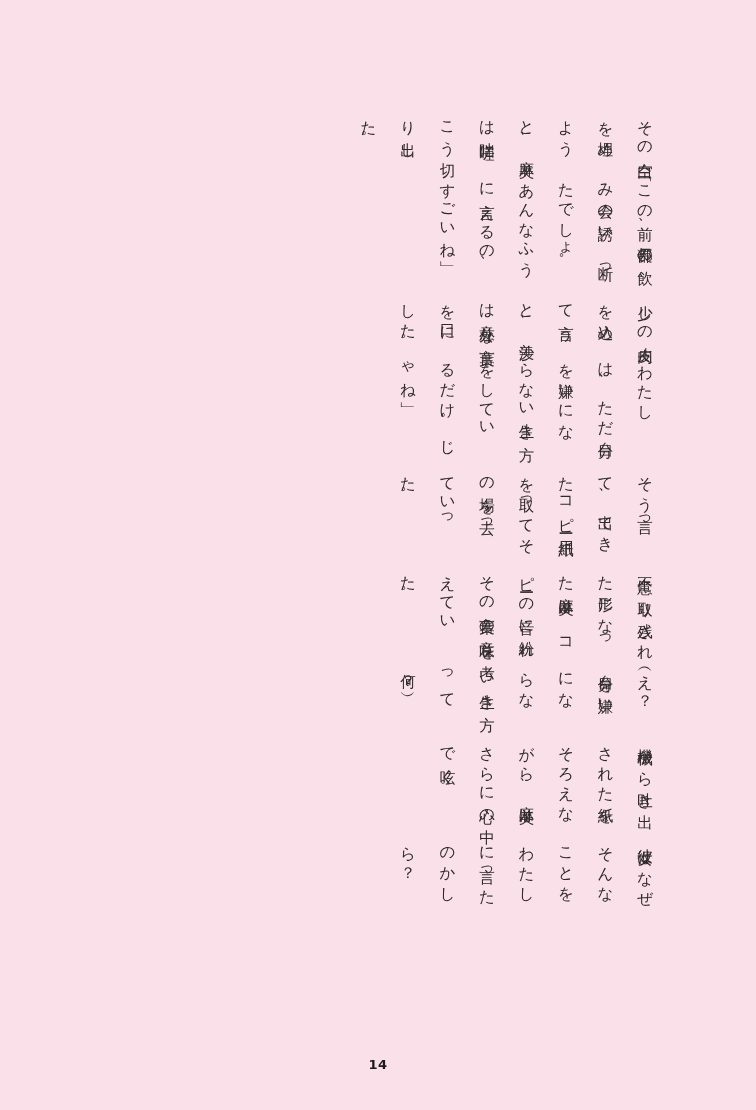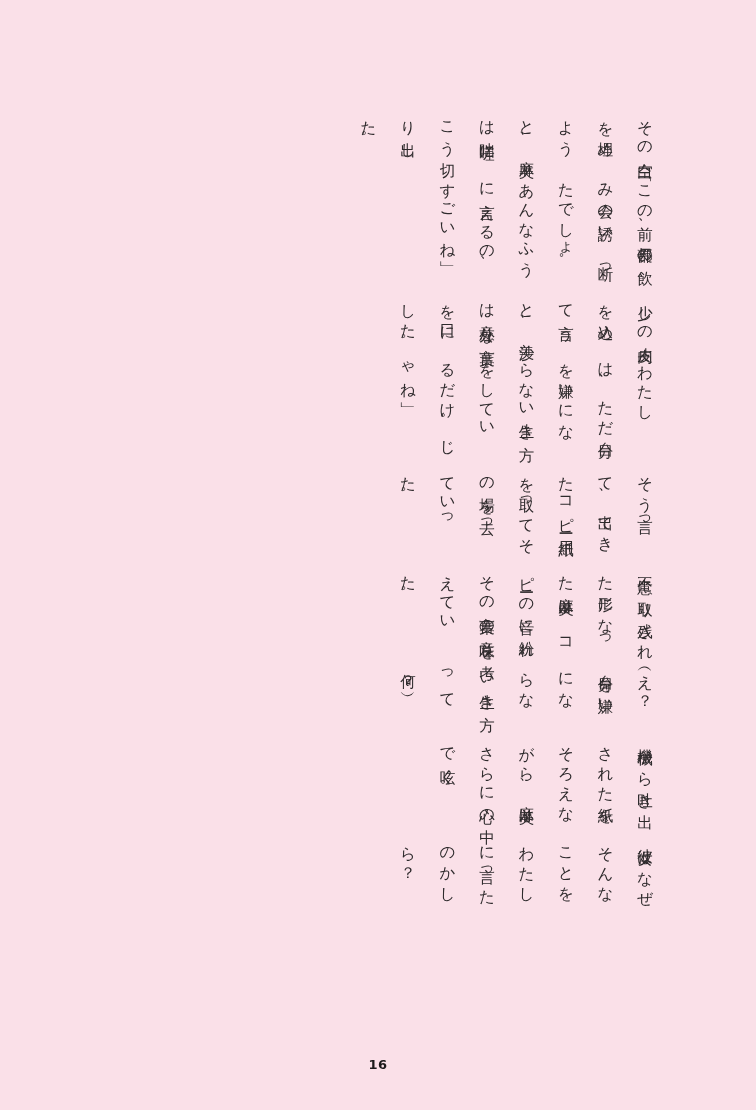--- a/index.html
+++ b/index.html
@@ -80,15 +80,15 @@
     <p class="para">「この前、部長の飲み会の誘い、断ったでしょ。あんなふうに言えるの、すごいね」</p>
     <p class="para indent">少しの皮肉を込めて言うと、美沙は意外な言葉を口にした。</p>
     <p class="para">「わたしは、ただ自分を嫌いにならない生き方をしているだけ。じゃね」</p>
     <p class="para indent">そう言って、出てきたコピー用紙を取ってその場を去っていった。</p>
     <p class="para indent">不意に取り残された形になった麻美は、コピーの音に紛れその言葉の意味を考えていた。</p>
     <p class="para">（え？　自分を嫌いにならない生き方って何？）</p>
     <p class="para indent">機械から吐き出された紙をそろえながら、麻美はさらに心の中で呟く。</p>
     <p class="para indent">彼女はなぜそんなことをわたしに言ったのかしら？</p>
   </div>
 
-  <div class="page-number">16</div>
+  <div class="page-number">14</div>
 
 </div>
 
 </body></html>

